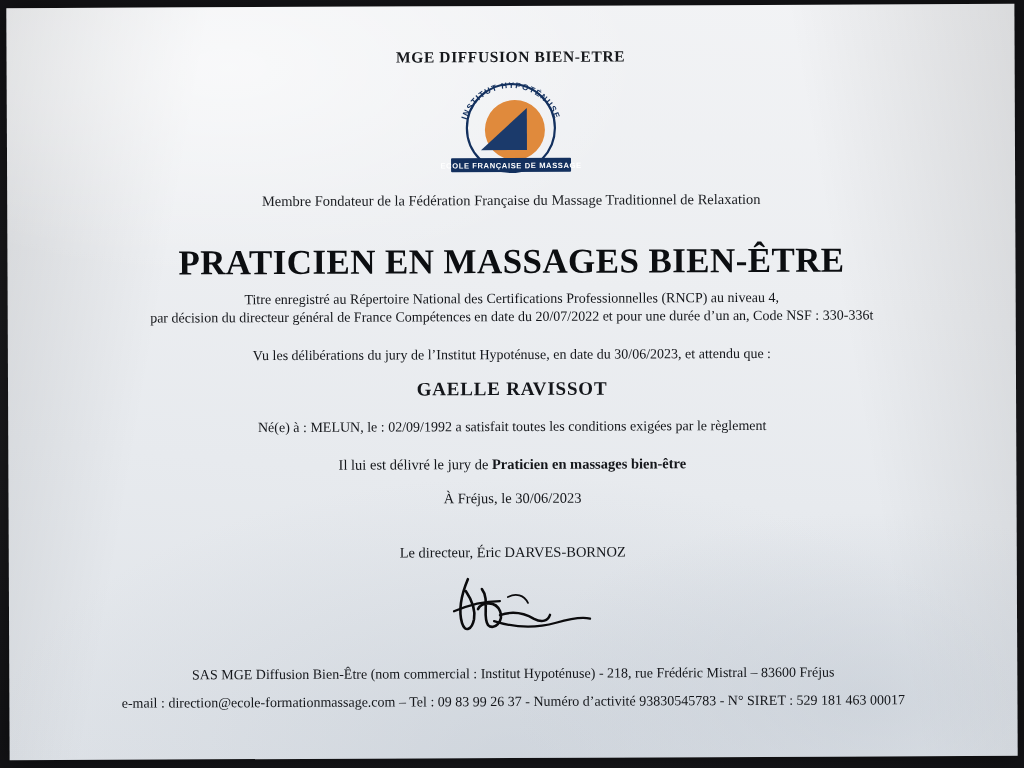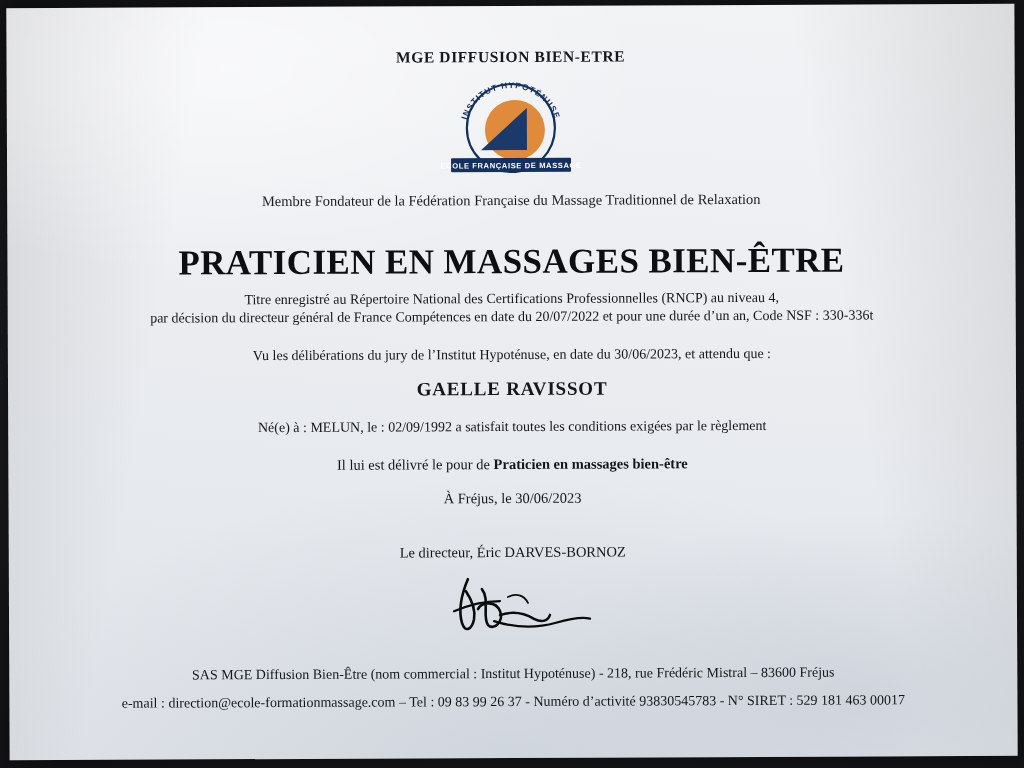--- a/index.html
+++ b/index.html
@@ -213,21 +213,21 @@
     <div class="rncp1">Titre enregistré au Répertoire National des Certifications Professionnelles (RNCP) au niveau 4,</div>
     <div class="rncp2">par décision du directeur général de France Compétences en date du 20/07/2022 et pour une durée d’un an, Code NSF : 330-336t</div>
 
     <div class="jury">Vu les délibérations du jury de l’Institut Hypoténuse, en date du 30/06/2023, et attendu que :</div>
 
     <div class="recipient">GAELLE RAVISSOT</div>
 
     <div class="birth">Né(e) à : MELUN, le : 02/09/1992 a satisfait toutes les conditions exigées par le règlement</div>
 
     <div class="award">
-      <span>Il lui est délivré le pour de </span><b>Praticien en massages bien-être</b>
+      <span>Il lui est délivré le jury de </span><b>Praticien en massages bien-être</b>
     </div>
 
     <div class="place">À Fréjus, le 30/06/2023</div>
 
     <div class="director">Le directeur, Éric DARVES-BORNOZ</div>
 
     <div id="signature">
       <svg viewBox="0 0 190 72" width="190" height="72">
         <g fill="none" stroke="#0b0b0d" stroke-linecap="round" stroke-linejoin="round">
           <path d="M30,8 C24,22 20,38 24,52 C27,62 34,58 36,48 C38,36 32,26 28,20" stroke-width="2.6"></path>

